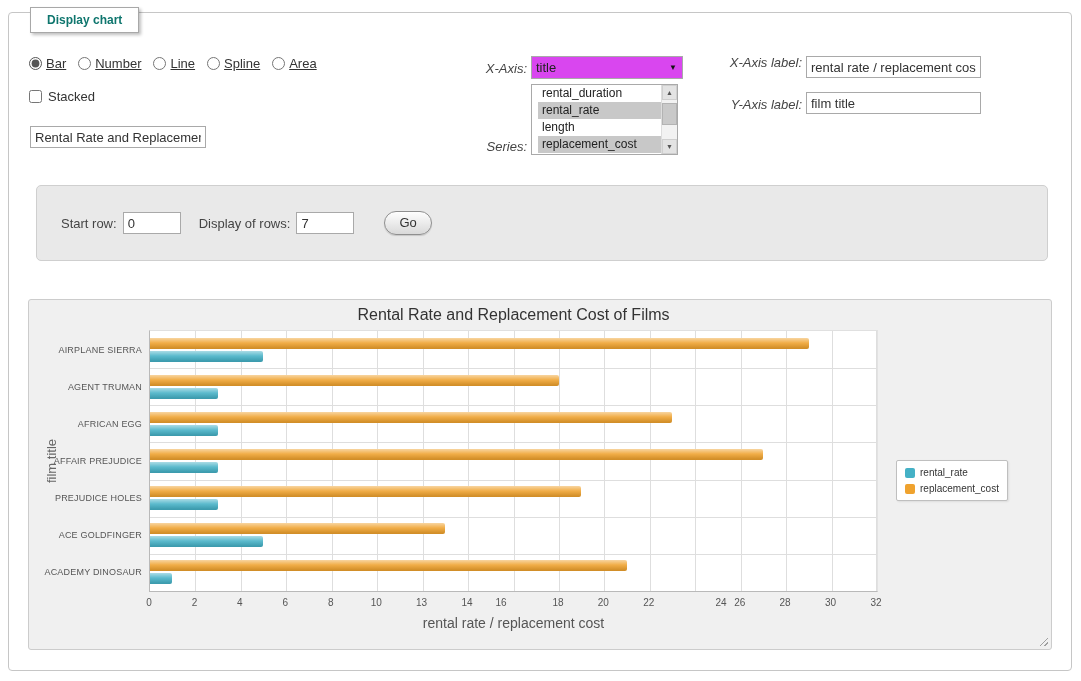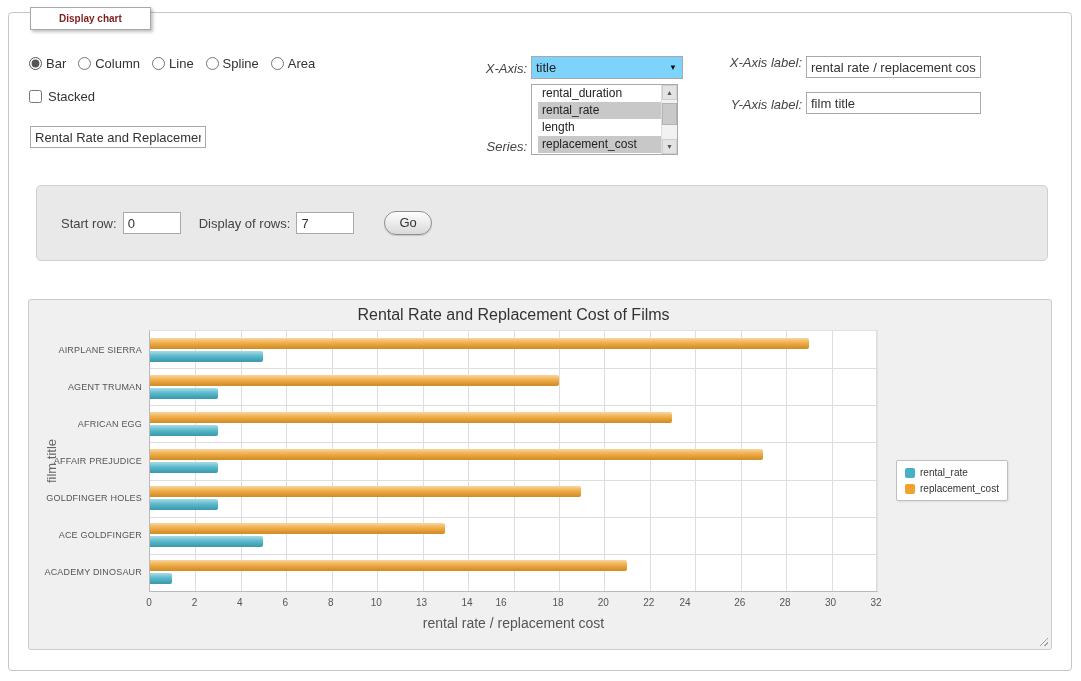--- a/index.html
+++ b/index.html
@@ -7,42 +7,42 @@
   .app {
     position: relative; width: 1081px; height: 681px;
     background:#fff; font-family:"Liberation Sans", sans-serif;
     font-size:13px; color:#444; overflow:hidden;
   }
   .fieldset {
     position:absolute; left:8px; top:12px; width:1064px; height:659px;
     border:1px solid #c6c6c6; border-radius:4px;
   }
   .legend-box {
-    position:absolute; left:30px; top:7px; padding:5px 28px;
-    background:#fff; border:1px solid #a8a8a8; font-weight:bold; color:#7f1d1d;
-    box-shadow:2px 2px 3px rgba(0,0,0,.25); z-index:2; font-size:10px;
+    position:absolute; left:30px; top:7px; padding:5px 16px;
+    background:#fff; border:1px solid #a8a8a8; font-weight:bold; color:#0f766e;
+    box-shadow:2px 2px 3px rgba(0,0,0,.25); z-index:2; font-size:12px;
   }
   .lbl { color:#444; position:absolute;font-style:italic; }
   
   .radio-row { position:absolute; left:29px; top:56px; display:flex; gap:12px; align-items:center; }
-  .radio-item { display:flex; align-items:center; gap:4px; color:#333; cursor:default; }
+  .radio-item { display:flex; align-items:center; gap:4px; color:#333; cursor:default;text-decoration:underline; }
   input[type=radio], input[type=checkbox] { margin:0; width:13px; height:13px; accent-color:#555; }
   .stacked { position:absolute; left:29px; top:89px; display:flex; gap:6px; align-items:center; color:#333; }
   
   .txt {
     border:1px solid #a9a9a9; height:22px; padding:2px 4px; background:#fff;
     font-family:"Liberation Sans",sans-serif; font-size:13px; color:#333;
   }
   .title-input { position:absolute; left:30px; top:126px; width:176px; }
   
   .x-axis-lbl { left:420px; top:61px; width:107px; text-align:right; }
   .select-wrap { position:absolute; left:531px; top:56px; width:152px; height:23px; }
   .select-wrap select {
     width:100%; height:100%; appearance:none; -webkit-appearance:none;
-    border:1px solid #a9a9a9; background:#7dd3fc; border-radius:0;
+    border:1px solid #a9a9a9; background:#d946ef; border-radius:0;
     font-family:"Liberation Sans",sans-serif; font-size:13px; color:#222; padding:0 18px 0 4px;
   }
   .sel-arrow { position:absolute; right:6px; top:7px; font-size:8px; color:#111; pointer-events:none; }
   
   .series-lbl { left:420px; top:139px; width:107px; text-align:right; }
   .listbox {
     position:absolute; left:531px; top:84px; width:147px; height:71px;
     border:1px solid #a9a9a9; background:#fff; display:flex; overflow:hidden;
   }
   .lb-items { flex:1; overflow:hidden;margin-left:6px; }
@@ -116,21 +116,21 @@
   <div class="fieldset"></div>
   <div class="legend-box">Display chart</div>
 
   <div class="radio-row" id="chart-type-group">
       <label class="radio-item">
         <input type="radio" name="chartType" checked="" style="">
         <span>Bar</span>
       </label>
       <label class="radio-item">
         <input type="radio" name="chartType" style="">
-        <span>Column</span>
+        <span>Number</span>
       </label>
       <label class="radio-item">
         <input type="radio" name="chartType" style="">
         <span>Line</span>
       </label>
       <label class="radio-item">
         <input type="radio" name="chartType" style="">
         <span>Spline</span>
       </label>
       <label class="radio-item">
@@ -212,21 +212,21 @@
         <div class="bar" style="top: 56.7143px; width: 67.9291px; background-color: rgb(69, 177, 198);"></div>
         <div class="hgrid" style="top: 74.2857px;"></div>
         <div class="cat-label" style="top: 87.8571px;">AFRICAN EGG</div>
         <div class="bar" style="top: 80.8571px; width: 522.304px; background-color: rgb(239, 162, 46);"></div>
         <div class="bar" style="top: 93.8571px; width: 67.9291px; background-color: rgb(69, 177, 198);"></div>
         <div class="hgrid" style="top: 111.429px;"></div>
         <div class="cat-label" style="top: 125px;">AFFAIR PREJUDICE</div>
         <div class="bar" style="top: 118px; width: 613.179px; background-color: rgb(239, 162, 46);"></div>
         <div class="bar" style="top: 131px; width: 67.9291px; background-color: rgb(69, 177, 198);"></div>
         <div class="hgrid" style="top: 148.571px;"></div>
-        <div class="cat-label" style="top: 162.143px;">GOLDFINGER HOLES</div>
+        <div class="cat-label" style="top: 162.143px;">PREJUDICE HOLES</div>
         <div class="bar" style="top: 155.143px; width: 431.429px; background-color: rgb(239, 162, 46);"></div>
         <div class="bar" style="top: 168.143px; width: 67.9291px; background-color: rgb(69, 177, 198);"></div>
         <div class="hgrid" style="top: 185.714px;"></div>
         <div class="cat-label" style="top: 199.286px;">ACE GOLDFINGER</div>
         <div class="bar" style="top: 192.286px; width: 295.117px; background-color: rgb(239, 162, 46);"></div>
         <div class="bar" style="top: 205.286px; width: 113.367px; background-color: rgb(69, 177, 198);"></div>
         <div class="hgrid" style="top: 222.857px;"></div>
         <div class="cat-label" style="top: 236.429px;">ACADEMY DINOSAUR</div>
         <div class="bar" style="top: 229.429px; width: 476.867px; background-color: rgb(239, 162, 46);"></div>
         <div class="bar" style="top: 242.429px; width: 22.4916px; background-color: rgb(69, 177, 198);"></div>
@@ -237,21 +237,21 @@
         <div class="xtick" style="left: 90.875px;">4</div>
         <div class="xtick" style="left: 136.312px;">6</div>
         <div class="xtick" style="left: 181.75px;">8</div>
         <div class="xtick" style="left: 227.188px;">10</div>
         <div class="xtick" style="left: 272.625px;">13</div>
         <div class="xtick" style="left: 318.062px;">14</div>
         <div class="xtick" style="left: 352px;">16</div>
         <div class="xtick" style="left: 408.938px;">18</div>
         <div class="xtick" style="left: 454.375px;">20</div>
         <div class="xtick" style="left: 499.812px;">22</div>
-        <div class="xtick" style="left: 536px;">24</div>
+        <div class="xtick" style="left: 572px;">24</div>
         <div class="xtick" style="left: 590.688px;">26</div>
         <div class="xtick" style="left: 636.125px;">28</div>
         <div class="xtick" style="left: 681.562px;">30</div>
         <div class="xtick" style="left: 727px;">32</div>
       </div>
     <div class="x-title">rental rate / replacement cost</div>
     <div class="chart-legend" id="chart-legend">
         <div class="lg-row">
           <span class="lg-swatch" style="background-color: rgb(69, 177, 198);"></span>
           <span class="lg-label">rental_rate</span>

